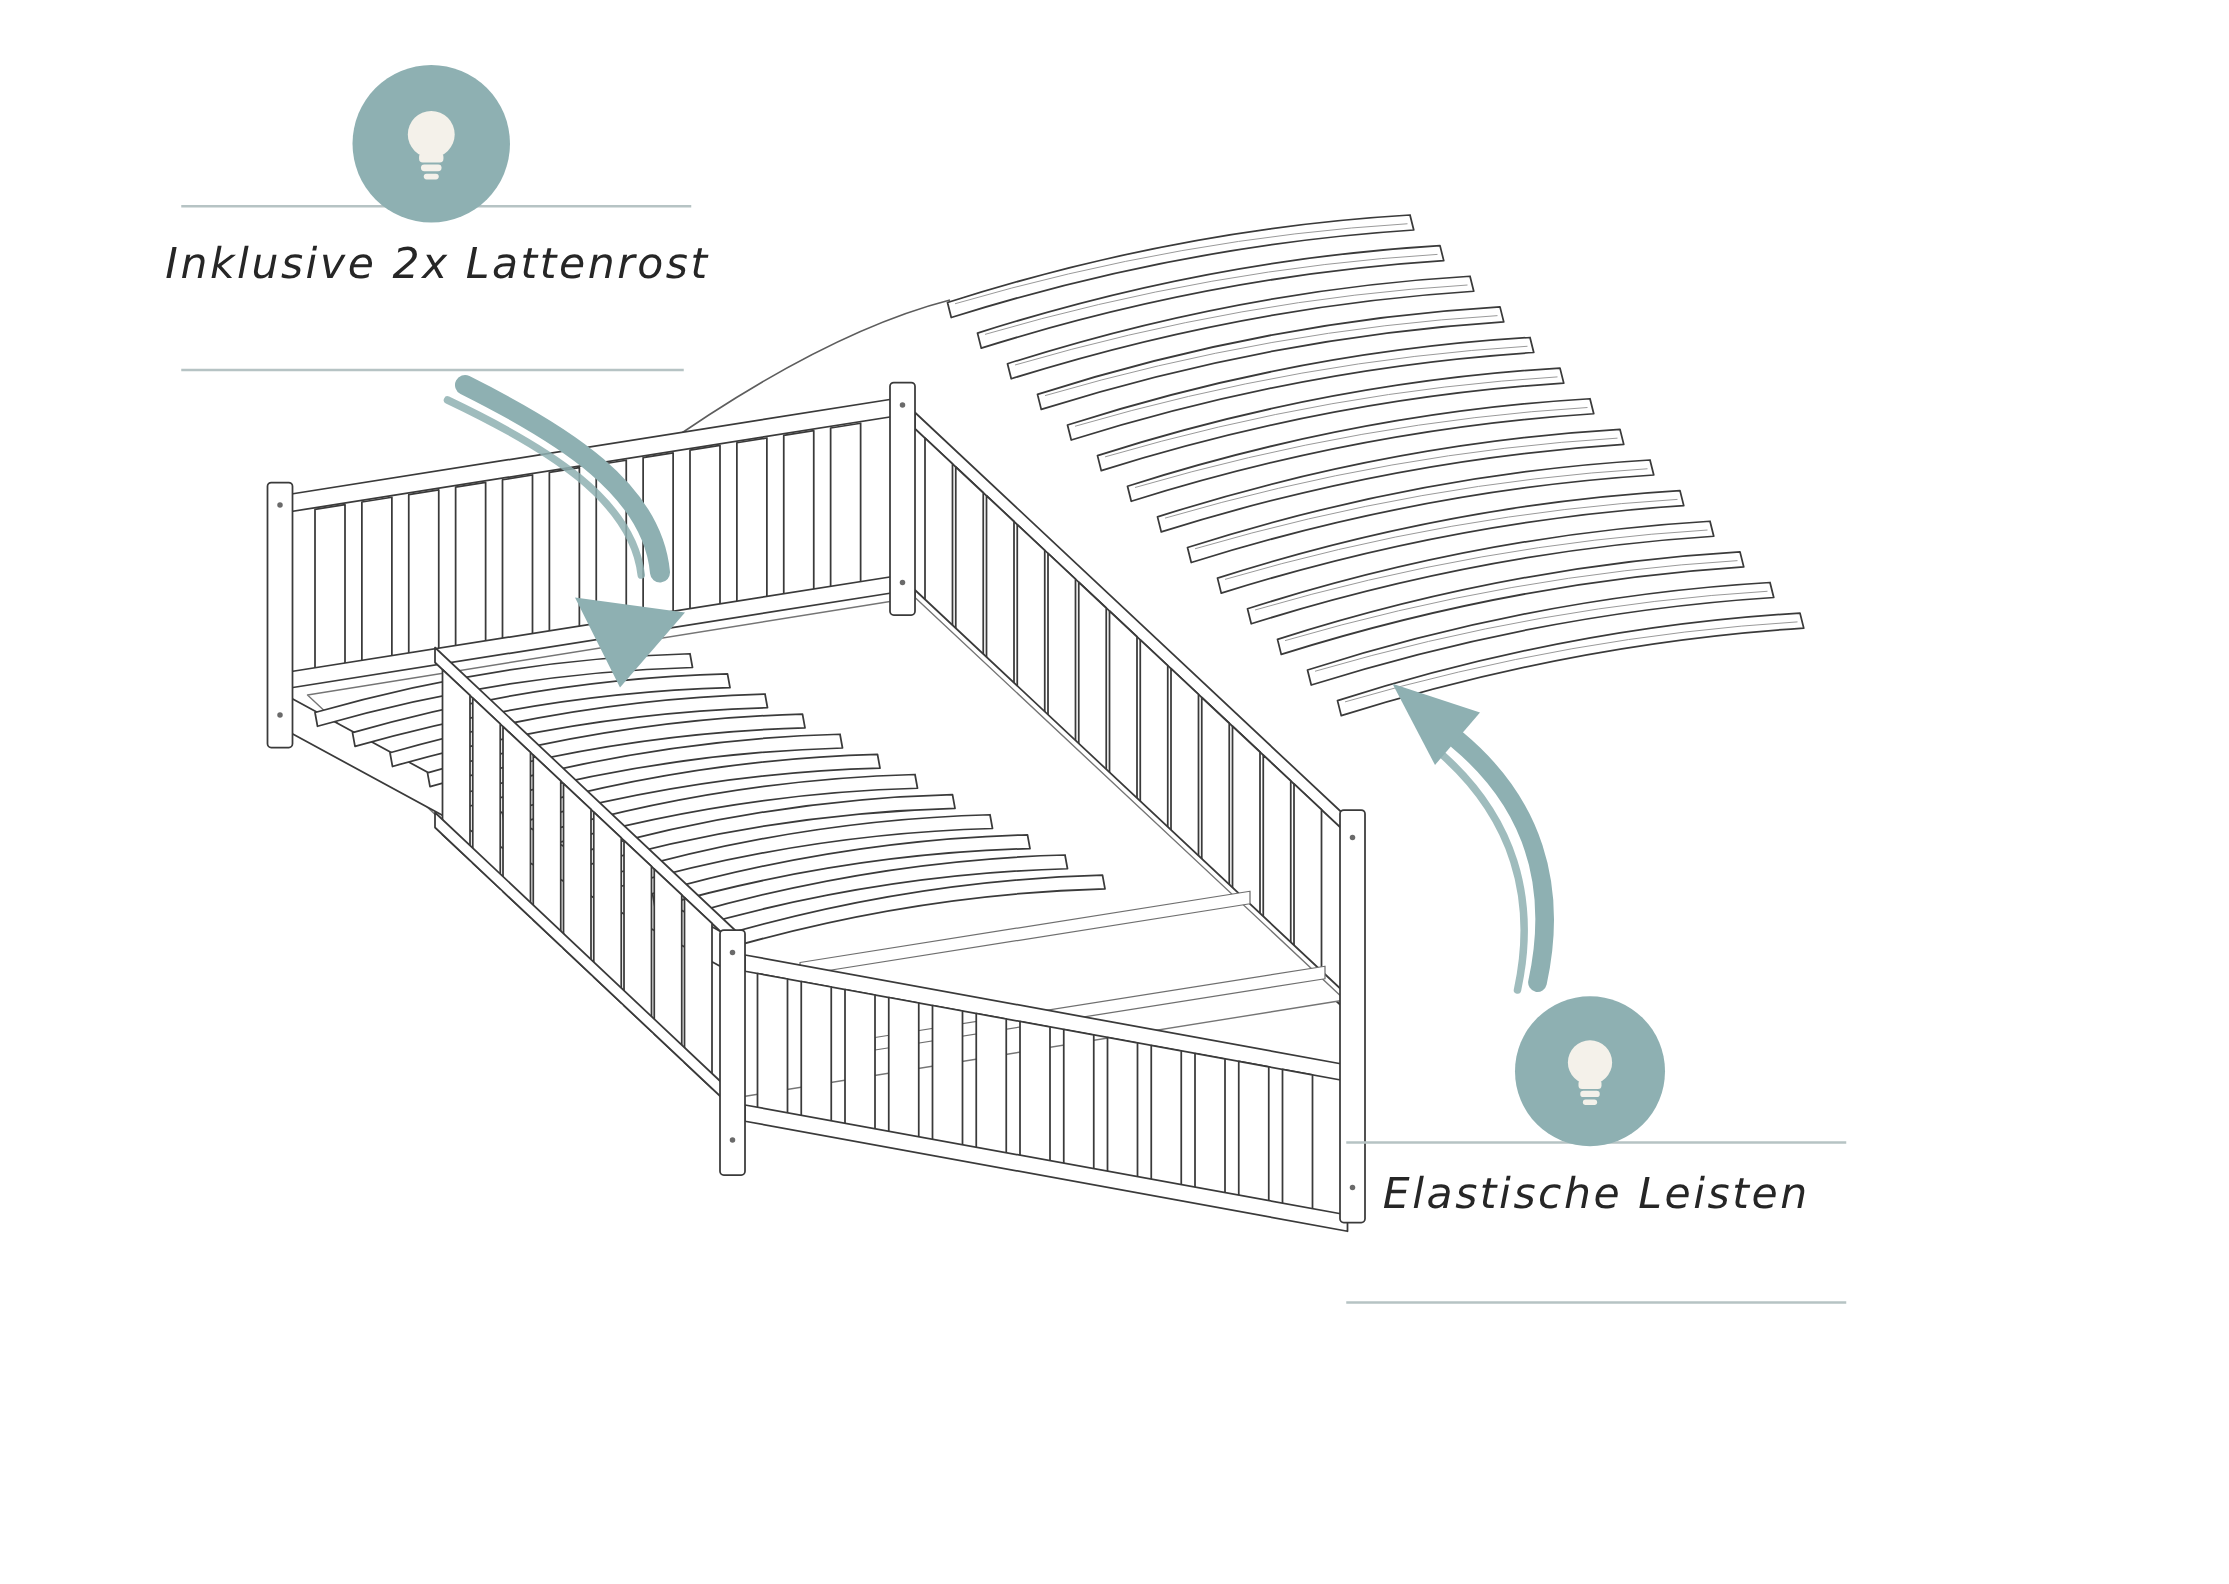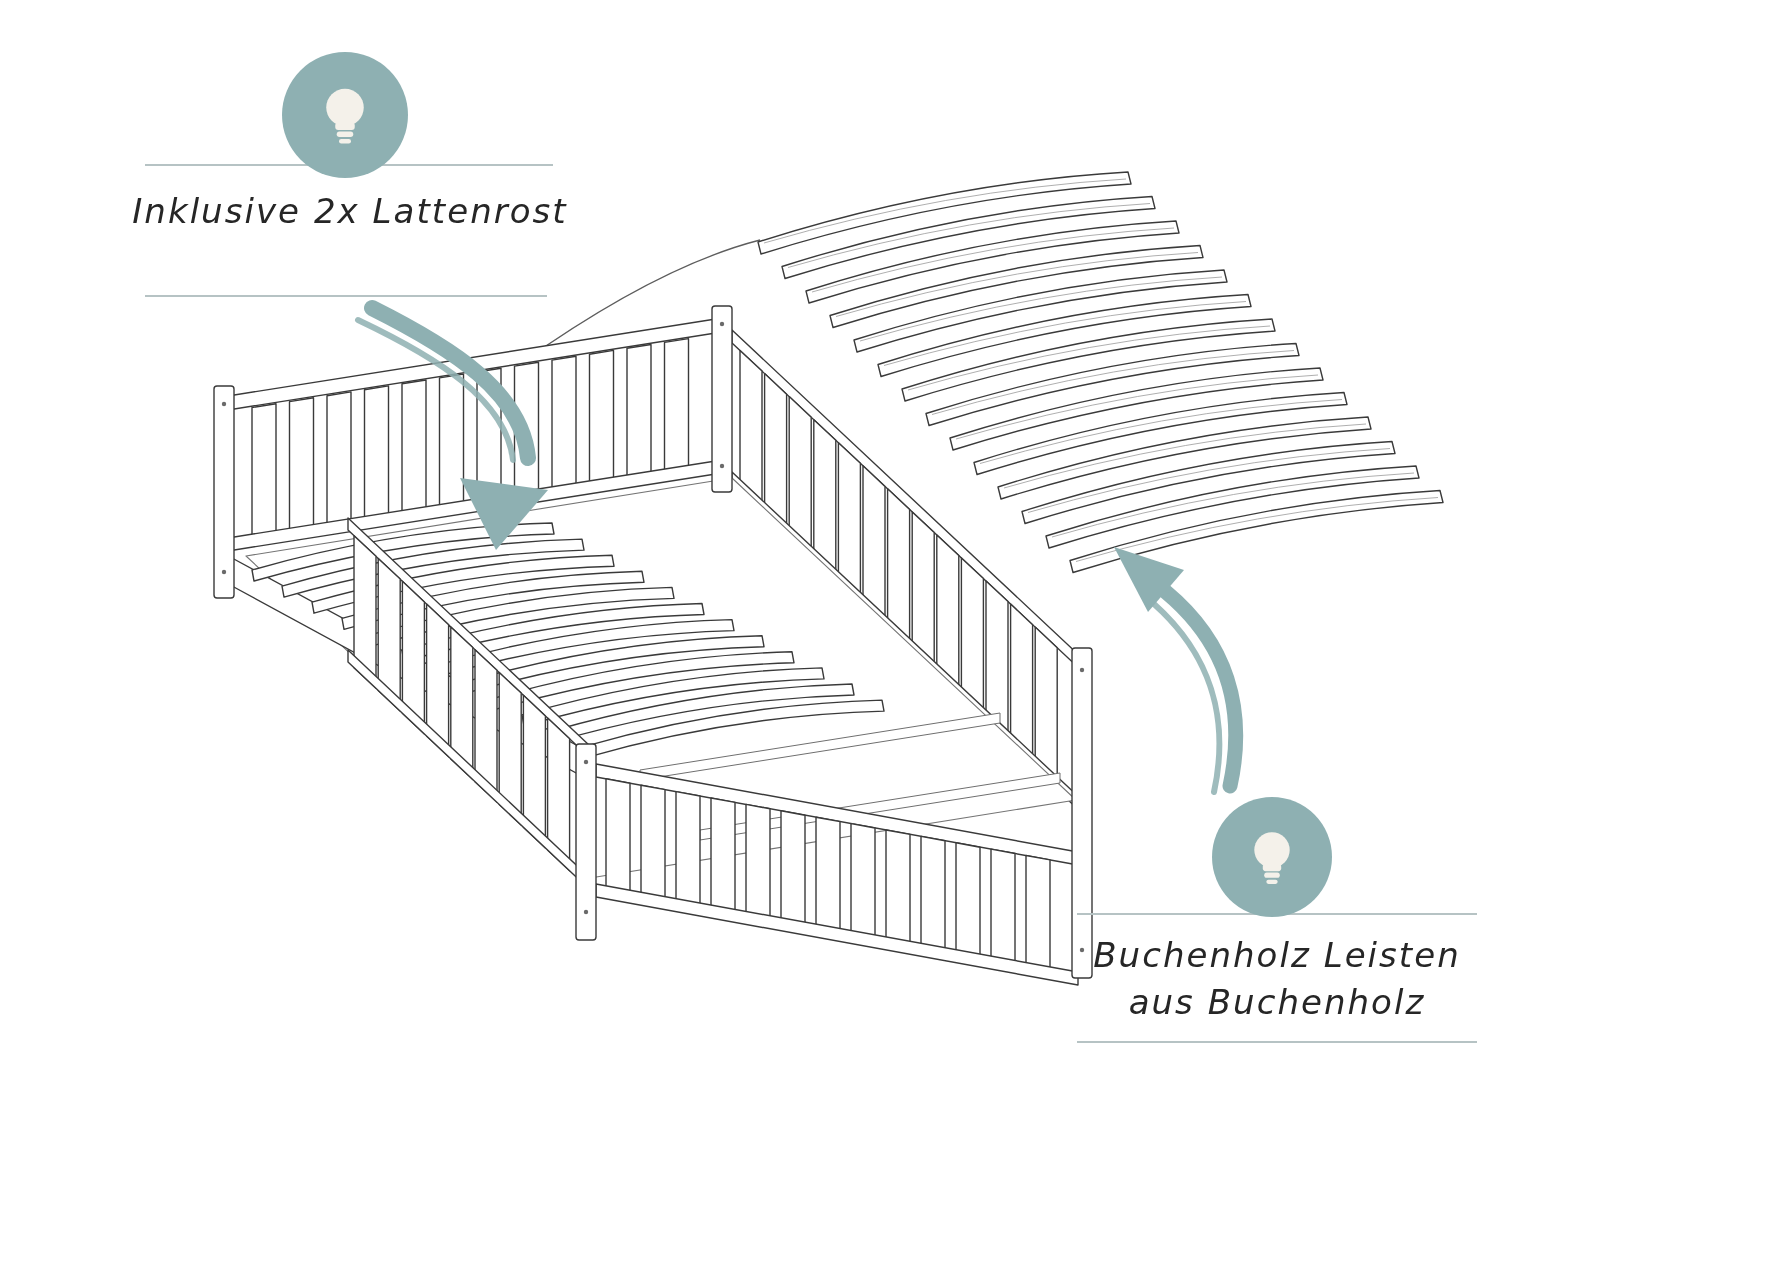--- a/index.html
+++ b/index.html
@@ -233,19 +233,18 @@
     <div class="rule rule-br-top"></div>
     <div class="badge badge-br">
       <svg width="68" height="68" viewBox="0 0 48 48">
         <circle cx="24" cy="19" r="12.5" fill="var(--bulb,#f4f1ea)"></circle>
         <rect x="17.5" y="29" width="13" height="5" rx="2" fill="var(--bulb,#f4f1ea)"></rect>
         <rect x="18.5" y="35" width="11" height="3.6" rx="1.8" fill="var(--bulb,#f4f1ea)"></rect>
         <rect x="20" y="40" width="8" height="3" rx="1.5" fill="var(--bulb,#f4f1ea)"></rect>
       </svg>
     </div>
     <div class="callout-text text-br">
-      <div>Buchenholz Leisten</div>
-      <div>aus Buchenholz</div>
+      <div>Elastische Leisten</div>
     </div>
     <div class="rule rule-br-bottom"></div>
   </div>
 
 </div>
 
 </body></html>

